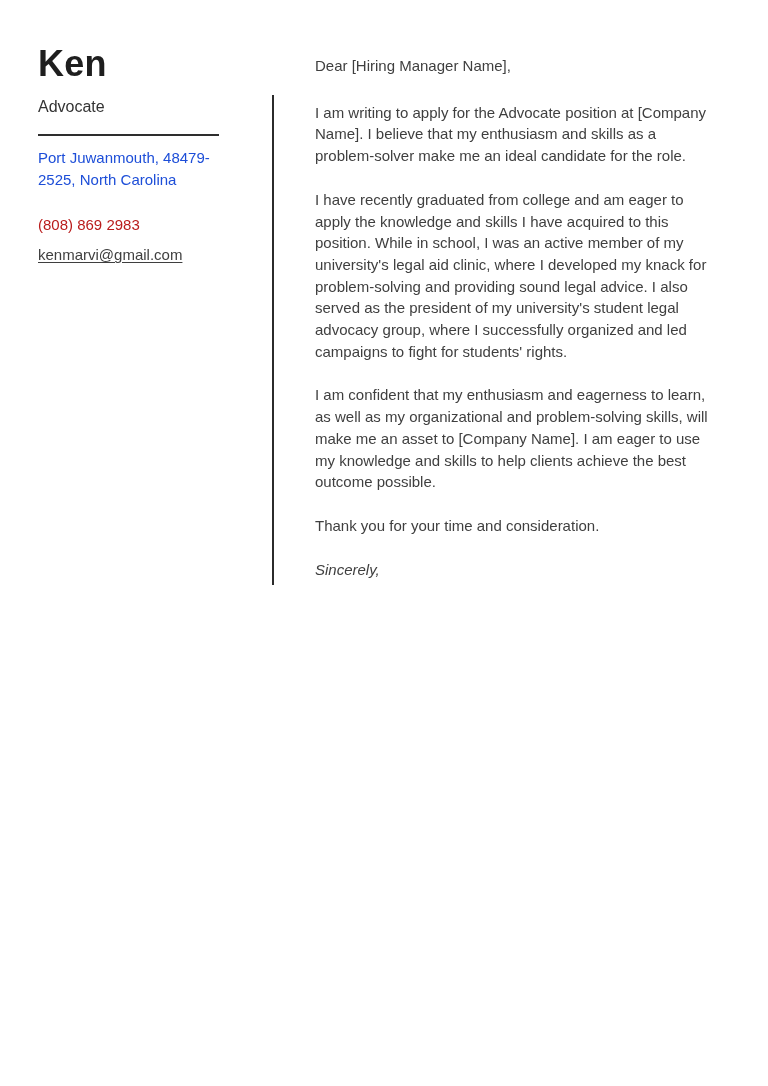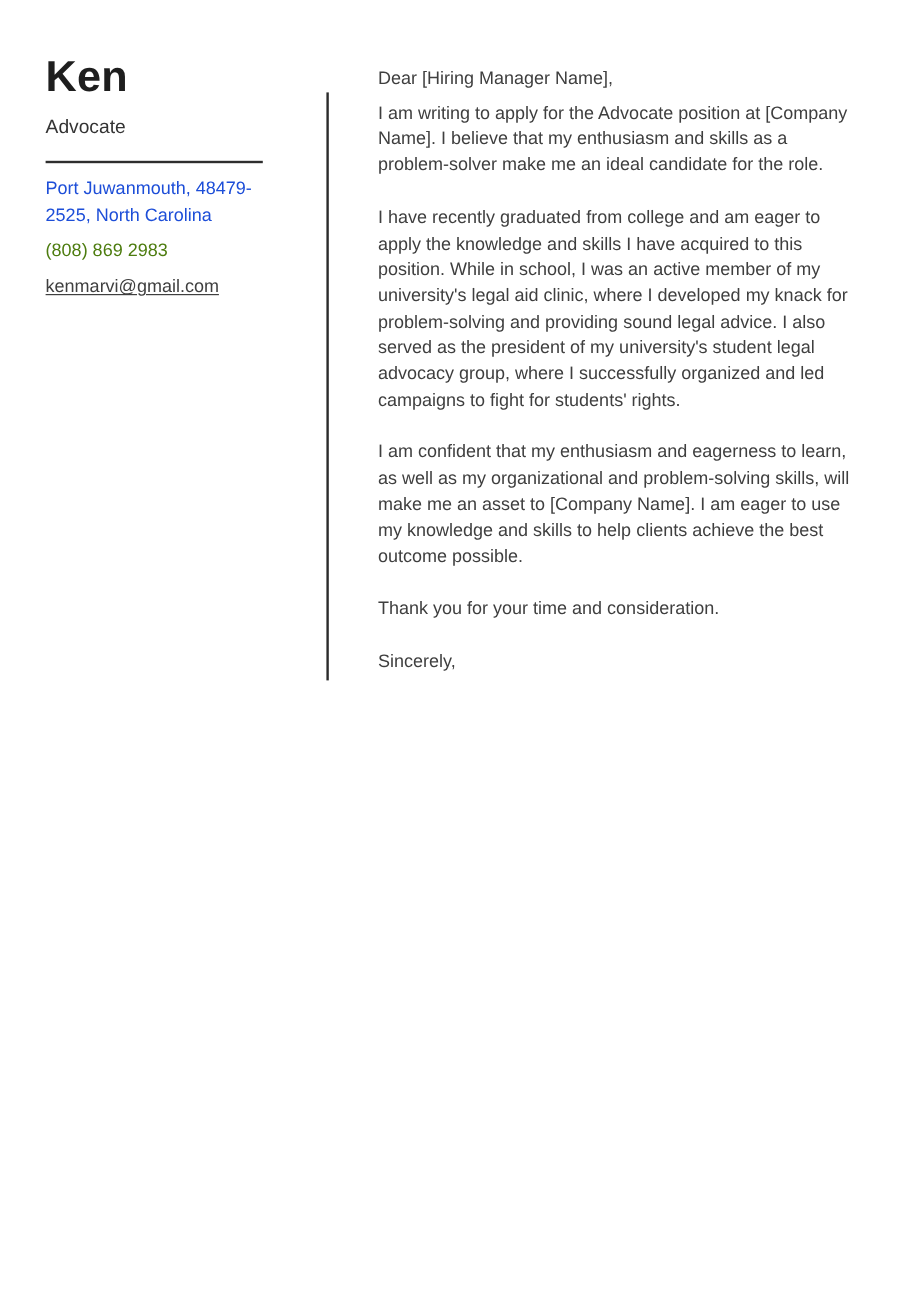--- a/index.html
+++ b/index.html
@@ -56,24 +56,24 @@
     font-weight: 700;
     color: #1e1e1e;
   }
   .address {
     margin-top: 11px;
     font-size: 15px;
     line-height: 21.7px;
     color: #1d4ed8;
   }
   .phone {
-    margin-top: 8px;
+    margin-top: 24px;
     font-size: 15px;
     line-height: 21.7px;
-    color: #4d7c0f;
+    color: #b91c1c;
   }
   .email {
     display: inline-block;
     margin-top: 8px;
     font-size: 15px;
     line-height: 21.7px;
     color: #3f3f3f;
     text-decoration: underline;
     text-underline-offset: 2px;
     cursor: pointer;
@@ -84,27 +84,28 @@
     position: absolute;
     left: 272px;
     top: 55px;
     width: 440px;
     color: #3f3f3f;
     font-size: 15px;
     line-height: 21.7px;
   }
   .salutation {
     padding-left: 43px;
+    margin-bottom: 18px;
   }
   .letter-content {
     border-left: 2px solid #2b2b2b;
     padding: 7px 0 5px 41px;
   }
   .para { margin-bottom: 22px; }
-  .closing { margin-bottom: 0; }
+  .closing { margin-bottom: 0; font-style: italic; }
   .signature { margin-bottom: 0; }
 </style>
 </head>
 <body>
 
 <div class="page">
 
   <aside class="sidebar">
     <h1 class="name">
       <span class="first-name">Ken</span>

